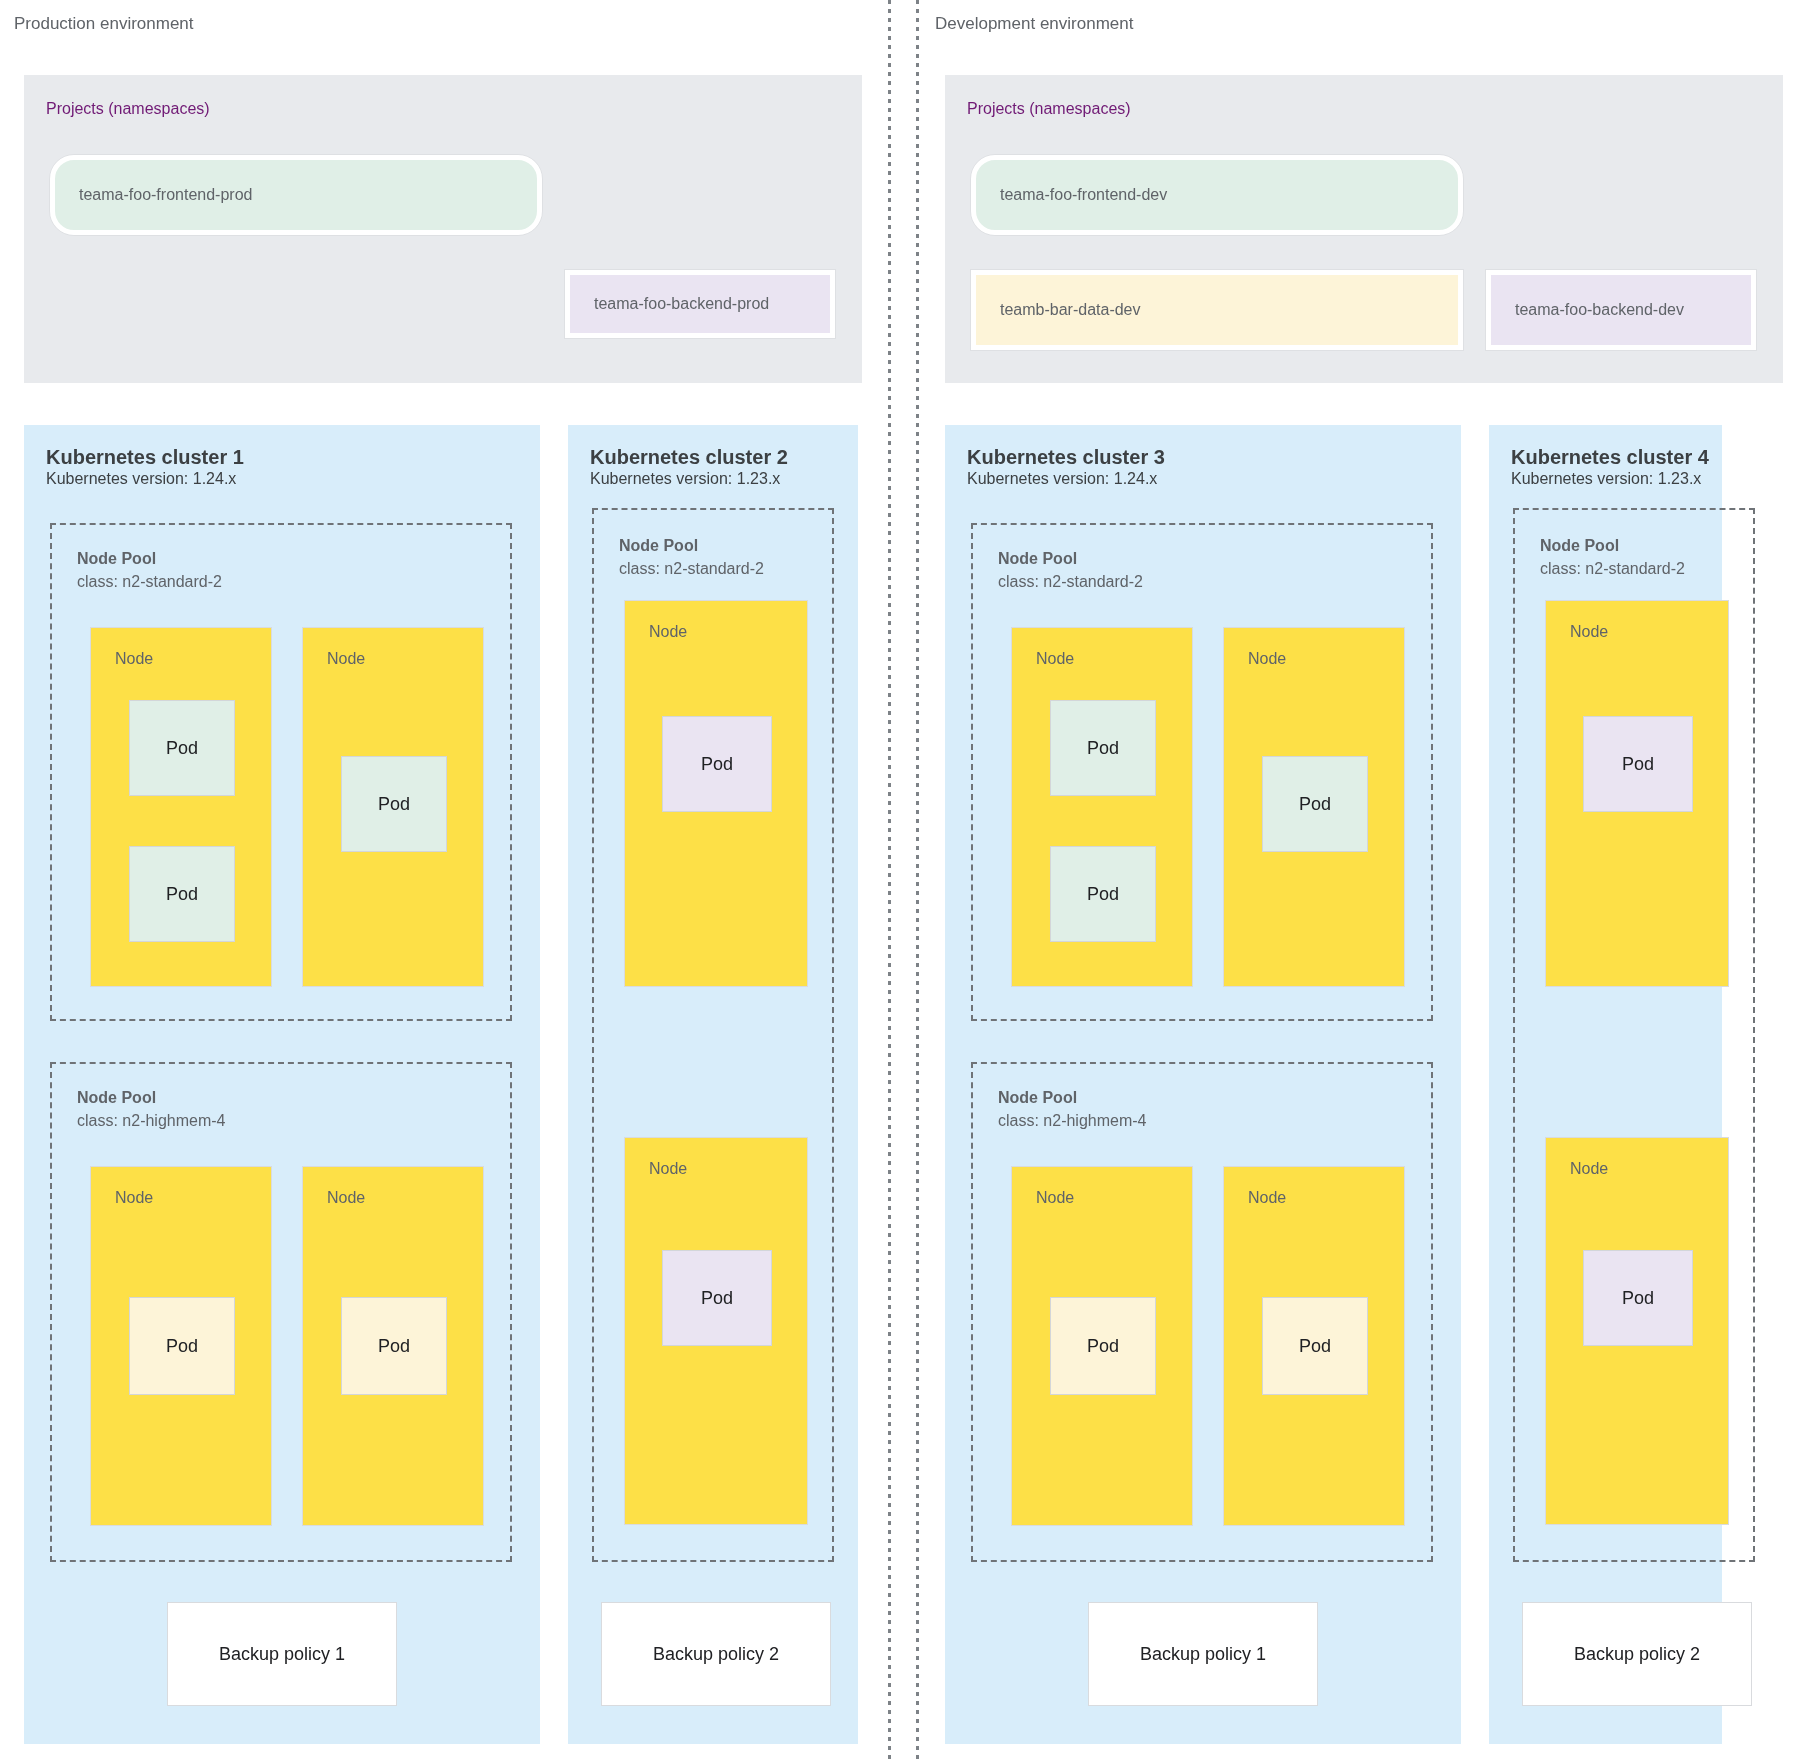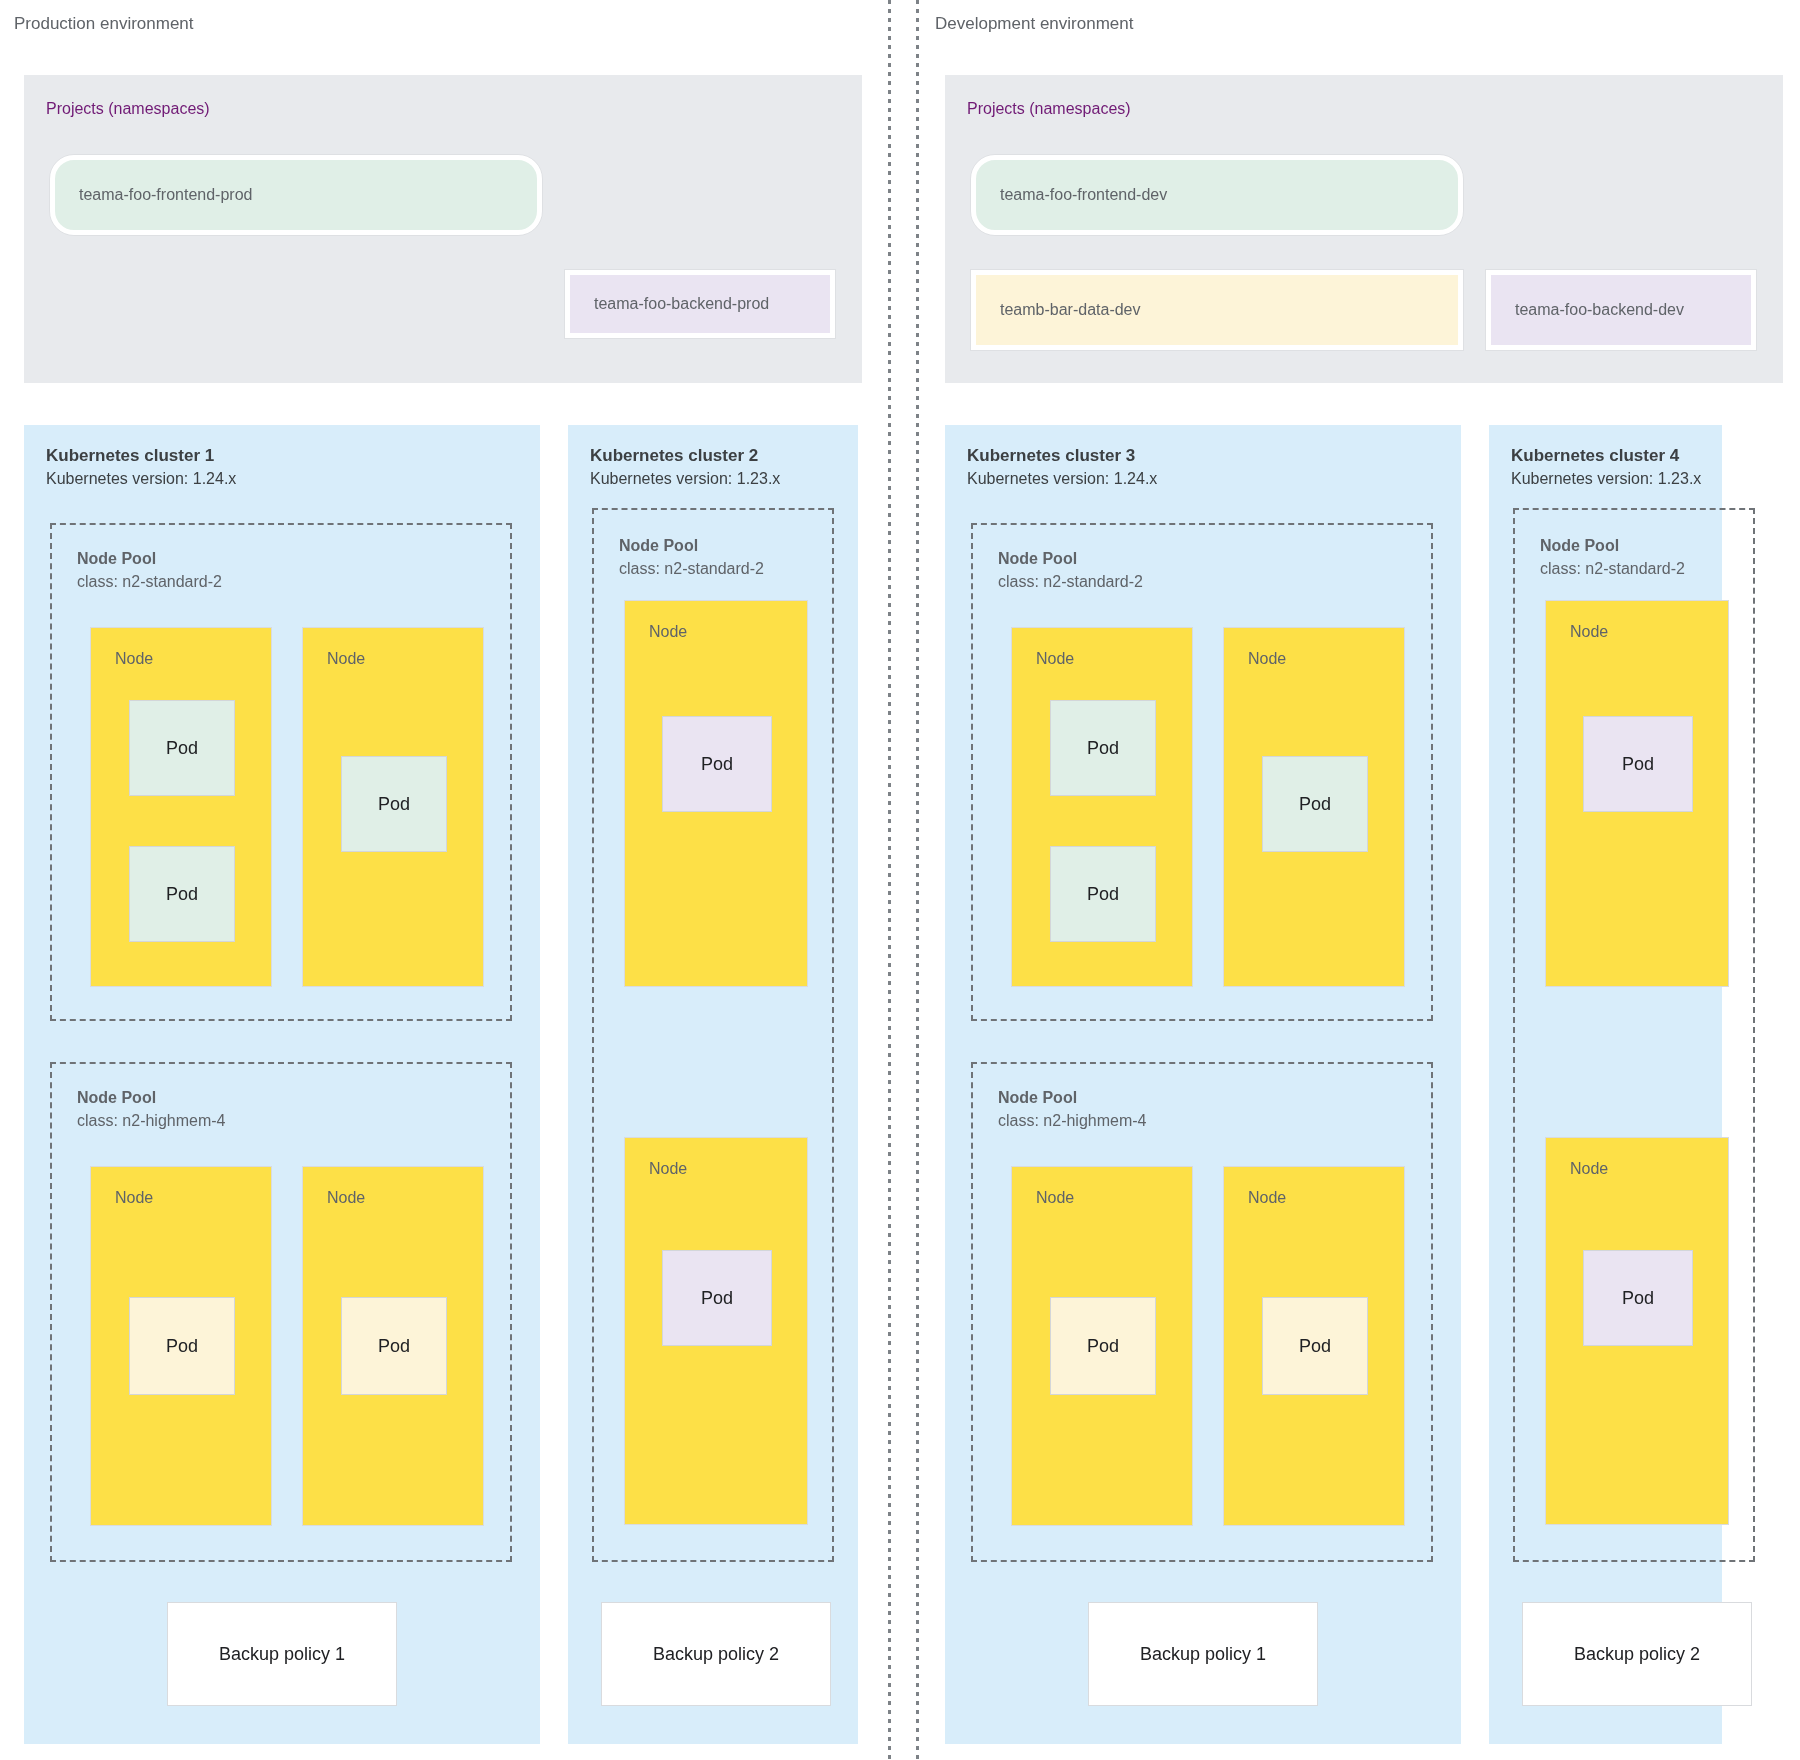--- a/index.html
+++ b/index.html
@@ -8,21 +8,21 @@
   .env{position:absolute;top:0;width:879px;height:1760px;}
   .env-label{position:absolute;left:14px;top:14px;font-size:17px;color:#5f6368;}
   .projects{position:absolute;left:24px;top:75px;width:838px;height:308px;background:#e8eaed;}
   .projects-title{position:absolute;left:22px;top:25px;font-size:16px;color:#701a75;}
   .proj{position:absolute;box-sizing:border-box;border:5px solid #ffffff;outline:1px solid rgba(0,0,0,0.04);
         display:flex;align-items:center;padding-left:24px;font-size:16px;color:#5f6368;}
   .proj-green{background:#e0efe7;border-radius:24px;}
   .proj-yellow{background:#fdf4d8;}
   .proj-purple{background:#eae4f2;}
   .cluster{position:absolute;top:425px;height:1319px;background:#d8edfa;}
-  .cluster-title{position:absolute;left:22px;top:21px;font-size:17px;font-weight:bold;color:#3c4043;}
+  .cluster-title{position:absolute;left:22px;top:21px;font-size:20px;font-weight:bold;color:#3c4043;}
   .cluster-version{position:absolute;left:22px;top:45px;font-size:16px;color:#3c4043;}
   .pool{position:absolute;box-sizing:border-box;border:2px dashed #6f7377;}
   .pool-title{position:absolute;left:25px;top:25px;font-size:16px;font-weight:bold;color:#5f6368;}
   .pool-class{position:absolute;left:25px;top:48px;font-size:16px;color:#5f6368;}
   .node{position:absolute;box-sizing:border-box;background:#fde047;border:1px solid #d9dbde;}
   .node-label{position:absolute;left:24px;top:22px;font-size:16px;color:#5f6368;}
   .pod{position:absolute;box-sizing:border-box;border:1px solid #d3d6d9;display:flex;align-items:center;justify-content:center;
        font-size:18px;color:#202124;}
   .pod-green{background:#e0efe7;}
   .pod-yellow{background:#fdf4d8;}

